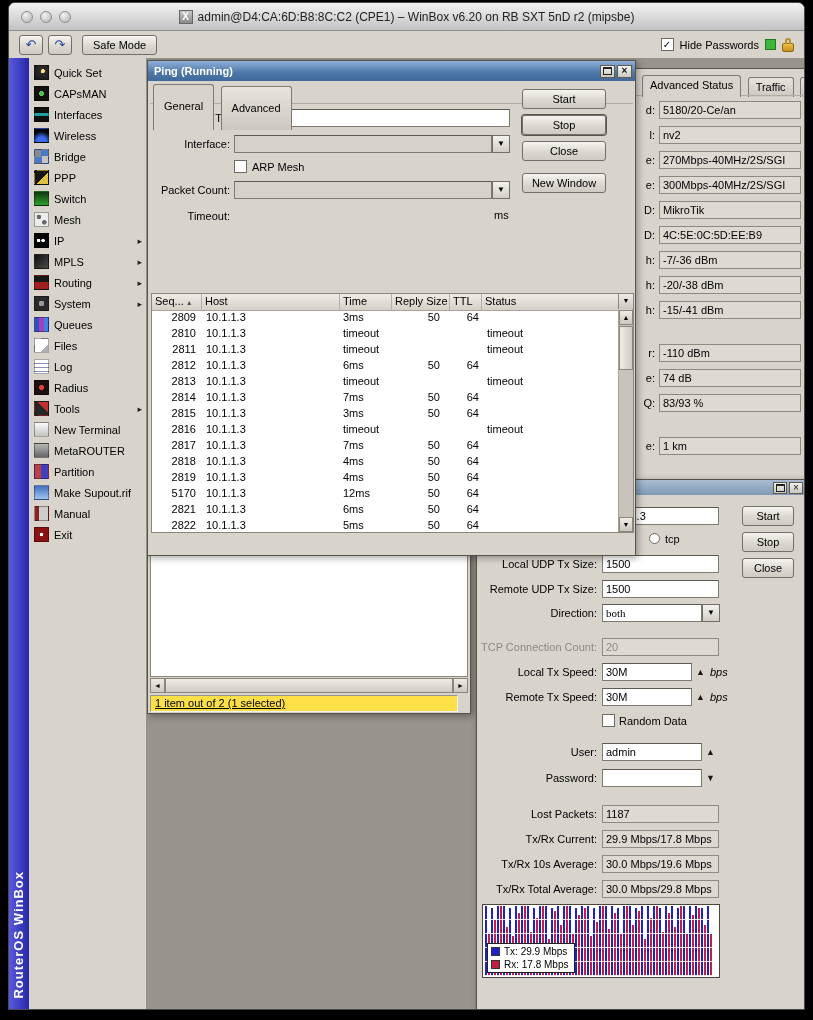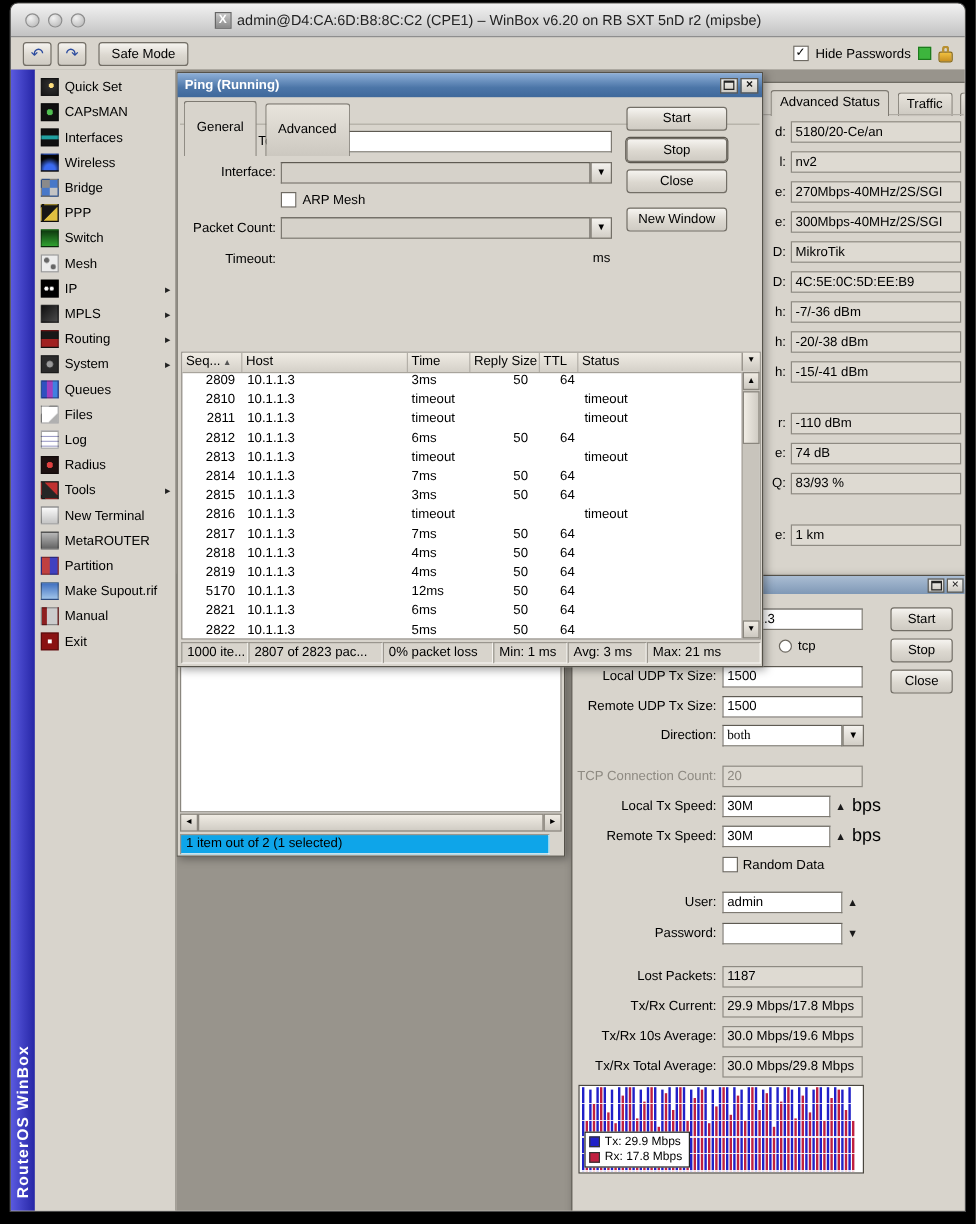--- a/index.html
+++ b/index.html
@@ -94,21 +94,21 @@
   .tab.active { background:#d8d4cc; height:21px; position:relative; z-index:2; }
   .radio { width:11px; height:11px; border-radius:50%; background:#fff; border:1px solid #6e6a62;
            box-sizing:border-box; display:inline-block; }
   .radio.sel::after { content:""; position:absolute; left:2px; top:2px; width:5px; height:5px;
                       border-radius:50%; background:#1a1a1a; }
   .win-btn { width:15px; height:13px; background:linear-gradient(180deg,#f4f2ee,#ccc8c0);
              border:1px solid #5e5a52; display:inline-flex; align-items:center; justify-content:center;
              font-size:10px; line-height:1; box-sizing:border-box; color:#111; }
   .max-glyph { width:7px; height:5px; border:1px solid #222; border-top-width:2px; display:block; }
   .spin { position:absolute; font-size:9px; color:#1a1a1a; line-height:10px; }
-  .unit { position:absolute; font-size:15px; line-height:18px; }
+  .unit { position:absolute; font-size:11px; line-height:18px;font-style:italic; }
 
   
   .ping-win { left:0; top:2px; width:489px; height:496px; z-index:30; }
   .ping-titlebar { height:20px; background:linear-gradient(180deg,#8fb0d8,#4c76a8 60%,#3f689b);
                    color:#fff; font-weight:bold; font-size:11px; display:flex; align-items:center;
                    padding:0 3px 0 6px; gap:2px; }
   .ping-title { flex:1; }
   .ping-tabs { position:absolute; left:5px; top:23px; z-index:2; }
   .ping-sep { position:absolute; left:2px; right:2px; top:42px; border-top:1px solid #b0aca4; }
   .pg-abs { position:absolute; }
@@ -161,23 +161,23 @@
             box-sizing:border-box; white-space:nowrap; overflow:hidden; }
 
   
   .wl-win { left:0; top:420px; width:324px; height:236px; z-index:10; }
   .wl-list { position:absolute; left:2px; top:2px; right:2px; height:196px; background:#fff;
              border:1px solid #8a867e; box-sizing:border-box; }
   .hscroll { position:absolute; left:2px; right:2px; top:199px; height:15px; background:#c8c4bc; display:flex; }
   .sc-btn { width:15px; height:15px; text-align:center; line-height:13px; font-size:7px;
             background:linear-gradient(180deg,#f0ece4,#ccc8c0); border:1px solid #8a867e; box-sizing:border-box; }
   .hthumb { flex:1; background:linear-gradient(180deg,#f0ece4,#d0ccc4); border:1px solid #8a867e; box-sizing:border-box; }
-  .wl-status { position:absolute; left:2px; right:12px; top:216px; height:17px; background:#0ea5e9;
+  .wl-status { position:absolute; left:2px; right:12px; top:216px; height:17px; background:#fde047;
                border:1px solid; border-color:#9a968e #f6f4f0 #f6f4f0 #9a968e; font-size:11px;
-               line-height:15px; padding:0 4px; box-sizing:border-box; }
+               line-height:15px; padding:0 4px; box-sizing:border-box;text-decoration:underline; }
 
   
   .bw-win { left:329px; top:421px; width:330px; height:534px; z-index:15; }
   .bw-titlebar { height:15px; background:linear-gradient(180deg,#aabdd3,#7f98b6); display:flex;
                  justify-content:flex-end; align-items:center; gap:2px; padding:0 2px; }
   .bw-titlebar .win-btn { width:14px; height:12px; }
   .bw-abs { position:absolute; }
   .bw-label { position:absolute; left:0; width:120px; text-align:right; font-size:11px;
               line-height:18px; white-space:nowrap; }
   .dim { color:#8e8a82; }
@@ -729,25 +729,17 @@
                 <span class="tcell c5"></span>
               </div>
             </div>
           <div class="vscroll">
             <span class="vs-btn" style="top:0"><span>▲</span></span>
             <span class="vthumb"></span>
             <span class="vs-btn" style="bottom:0"><span>▼</span></span>
           </div>
         </div>
 
-        <div class="ping-status">
-            <span class="status-cell sc0">1000 ite...</span>
-            <span class="status-cell sc1">2807 of 2823 pac...</span>
-            <span class="status-cell sc2">0% packet loss</span>
-            <span class="status-cell sc3">Min: 1 ms</span>
-            <span class="status-cell sc4">Avg: 3 ms</span>
-            <span class="status-cell sc5">Max: 21 ms</span>
-          </div>
       </div>
 
     </div>
   </div>
 </div>
 
 </body></html>

